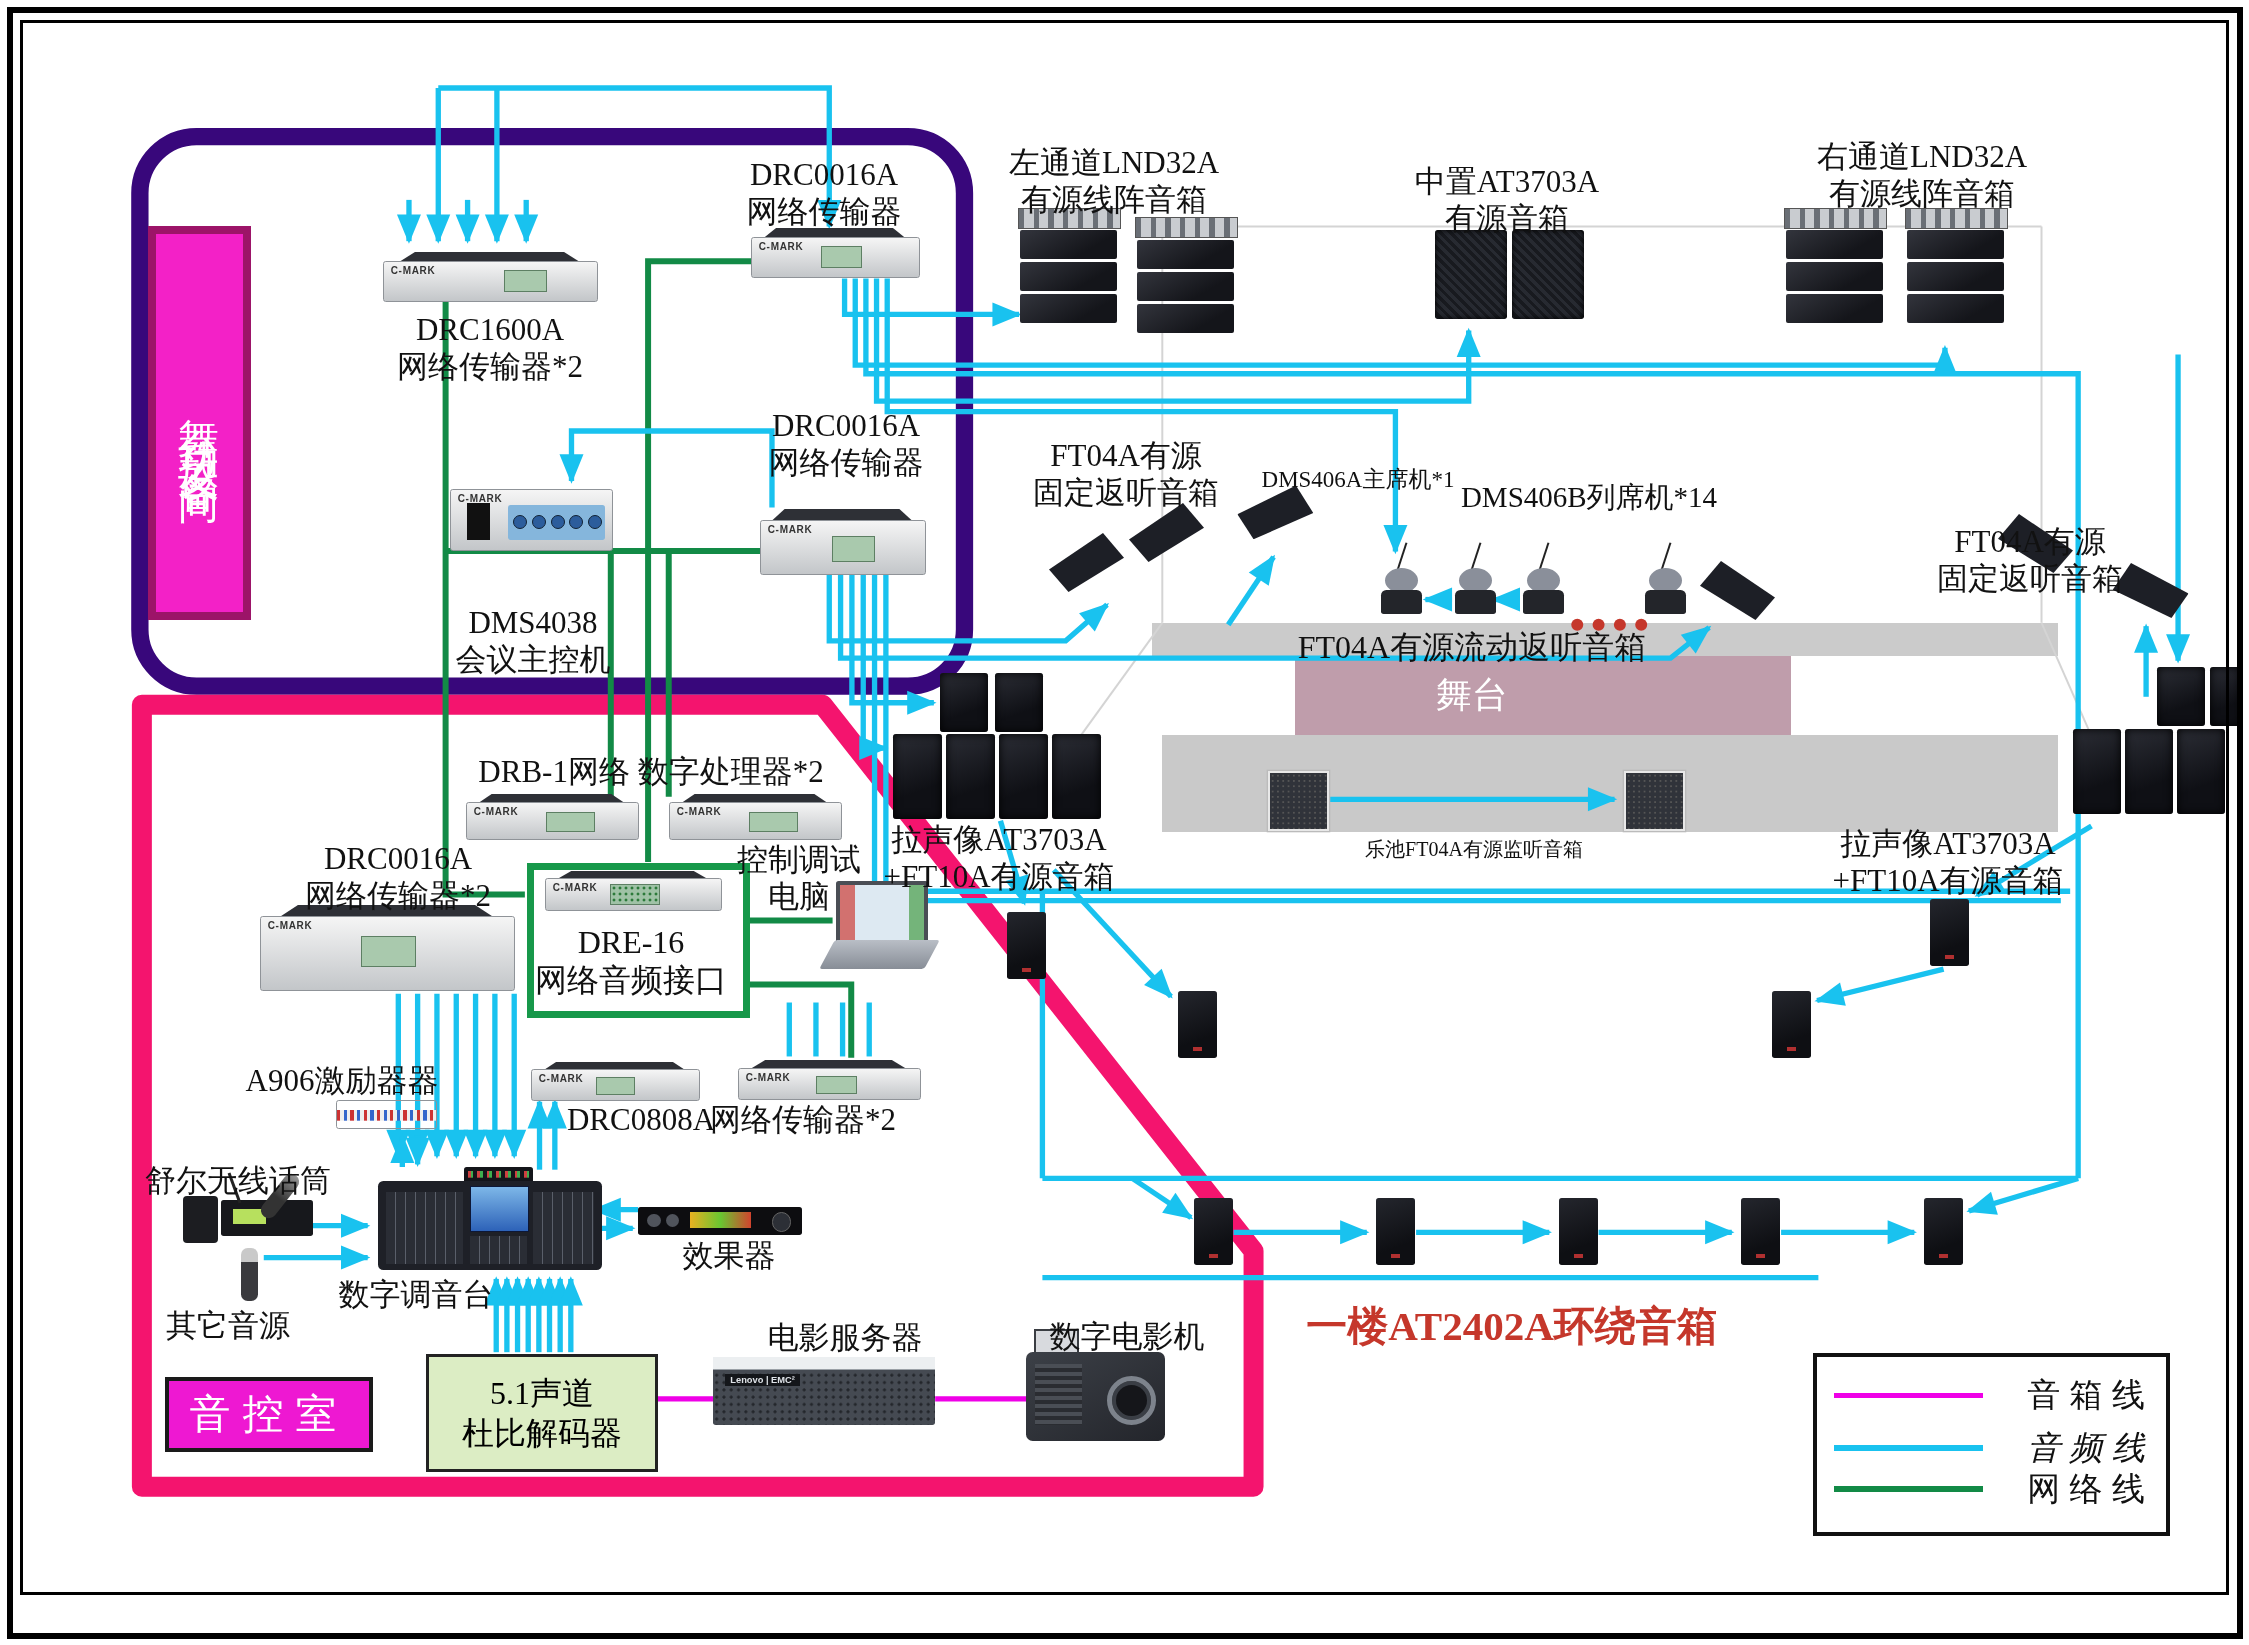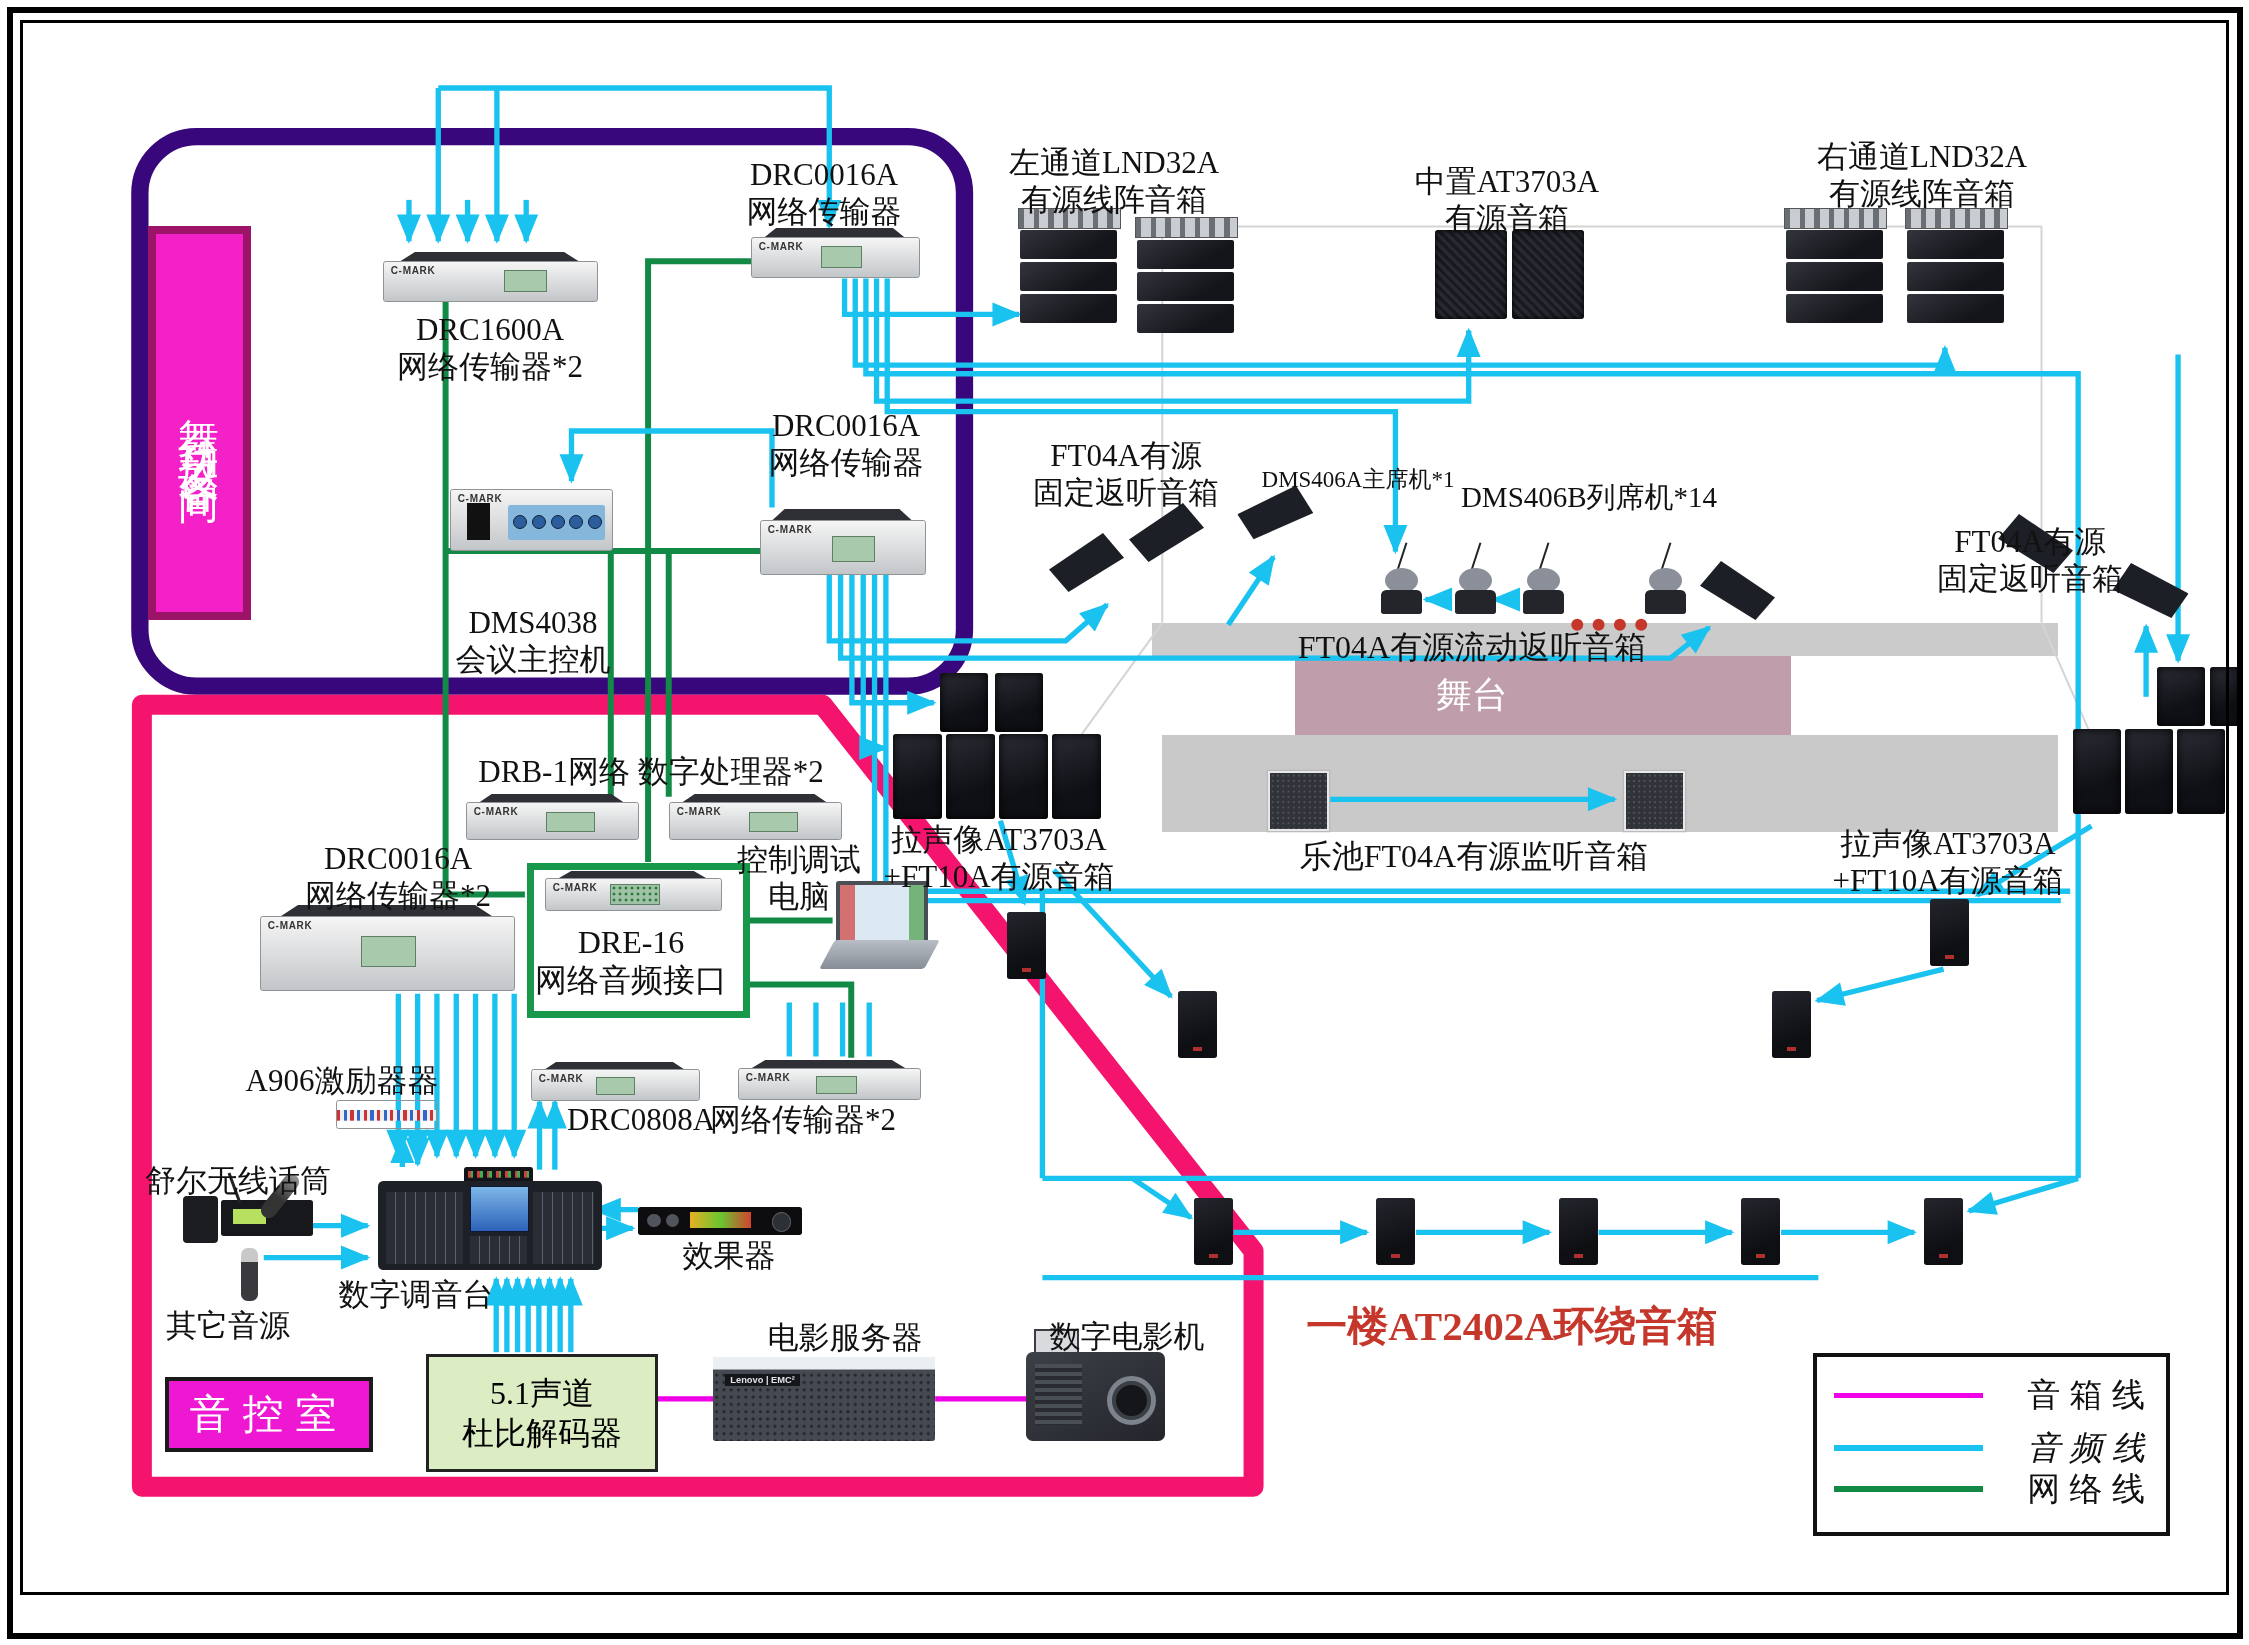--- a/index.html
+++ b/index.html
@@ -44,21 +44,21 @@
            color:#000;letter-spacing:3.3px;white-space:nowrap;}
   .greenbox{position:absolute;left:527px;top:863px;width:209px;height:141px;border:7.3px solid #17984a;background:#fff;}
   .decoder{position:absolute;left:426px;top:1354px;width:226px;height:112px;background:#dcedc4;border:3.3px solid #222;
            display:flex;flex-direction:column;align-items:center;justify-content:center;font-size:32px;line-height:1.25;}
   .strip{position:absolute;}
   .mixer{position:absolute;left:378px;top:1181px;width:224px;height:89px;background:#1e2027;border-radius:5.3px;}
   .fader{position:absolute;background:#2a2d35;background-image:repeating-linear-gradient(90deg,transparent 0 8.7px,#5a5f6a 8.7px 10px);}
   .fx{position:absolute;left:638px;top:1207px;width:164px;height:28px;background:#0d0d10;border-radius:2.7px;}
   .fxdisp{position:absolute;left:52px;top:5.3px;width:61px;height:16px;background:linear-gradient(90deg,#e8b021,#69c631,#d2432e);}
   .knob{position:absolute;width:12px;height:12px;border-radius:50%;background:#2c5d9c;border:1.3px solid #123;}
-  .server{position:absolute;left:713px;top:1357px;width:222px;height:84px;background:#454a52;border-radius:2.7px;
+  .server{position:absolute;left:713px;top:1357px;width:222px;height:68px;background:#454a52;border-radius:2.7px;
           background-image:radial-gradient(#23262b 1.3px,transparent 1.7px);background-size:7.3px 7.3px;}
   .srvtop{position:absolute;left:0;top:0;width:100%;height:12px;background:#eceff1;border-bottom:1.3px solid #9aa0a6;}
   .srvbadge{position:absolute;left:12px;top:17.3px;padding:0.7px 5.3px;background:#14161a;color:#dfe3e8;
             font:700 9.3px "Liberation Sans",sans-serif;}
   .proj{position:absolute;left:1026px;top:1352px;width:139px;height:89px;background:linear-gradient(150deg,#3c4047,#23252b);border-radius:6.7px;}
   .lens{position:absolute;right:9.3px;top:24px;width:39px;height:39px;border-radius:50%;background:#15161a;
         border:5.3px solid #7d838c;box-shadow:inset 0 0 0 4px #3a3e45;}
   .projtop{position:absolute;left:1034px;top:1329px;width:41px;height:32px;background:#d8dade;border:2.7px solid #3a3d42;}
   .lap-s{position:absolute;width:84px;height:61px;background:#dde9f2;border:4.7px solid #4a4e55;border-radius:2.7px;
          background-image:linear-gradient(90deg,#d2716f 0 18%,transparent 18%),linear-gradient(270deg,#74b47a 0 18%,transparent 18%);}
@@ -391,21 +391,21 @@
   <div class="lbl" style="left:1922px;top:139px;">
     <span>右通道LND32A</span><br><span>有源线阵音箱</span></div>
   <div class="lbl" style="left:1126px;top:438px;">
     <span>FT04A有源</span><br><span>固定返听音箱</span></div>
   <div class="lbl" style="left:1358px;top:466px;font-size:23px;">DMS406A主席机*1</div>
   <div class="lbl" style="left:1589px;top:480px;font-size:29px;">DMS406B列席机*14</div>
   <div class="lbl" style="left:2030px;top:524px;">
     <span>FT04A有源</span><br><span>固定返听音箱</span></div>
   <div class="lbl" style="left:1472px;top:629px;font-size:32px;">FT04A有源流动返听音箱</div>
   <div class="lbl white" style="left:1472px;top:674px;font-size:36px;">舞台</div>
-  <div class="lbl" style="left:1474px;top:838px;font-size:32px;">乐池FT04A有源监听音箱</div>
+  <div class="lbl" style="left:1474px;top:838px;font-size:20px;">乐池FT04A有源监听音箱</div>
   <div class="lbl" style="left:999px;top:822px;">
     <span>拉声像AT3703A</span><br><span>+FT10A有源音箱</span></div>
   <div class="lbl" style="left:1948px;top:826px;">
     <span>拉声像AT3703A</span><br><span>+FT10A有源音箱</span></div>
   <div class="lbl" style="left:651px;top:754px;">DRB-1网络 数字处理器*2</div>
   <div class="lbl" style="left:398px;top:841px;">
     <span>DRC0016A</span><br><span>网络传输器*2</span></div>
   <div class="lbl" style="left:631px;top:924px;font-size:32px;">
     <span>DRE-16</span><br><span>网络音频接口</span></div>
   <div class="lbl" style="left:799px;top:842px;">

